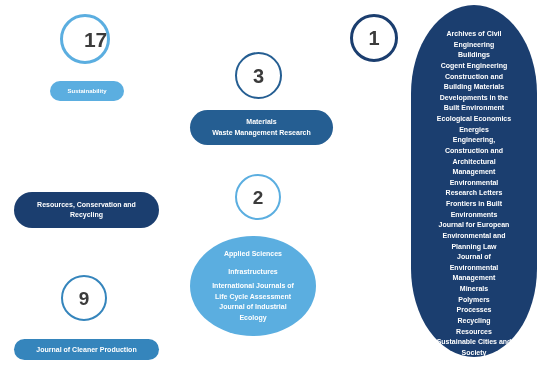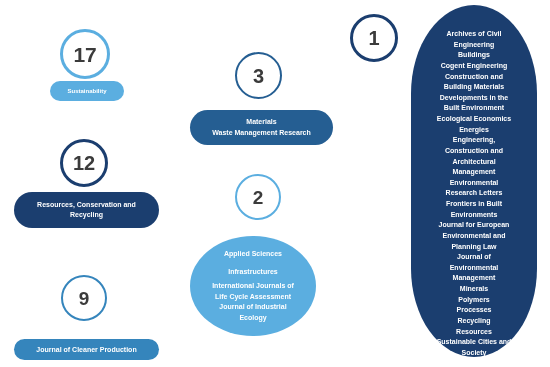--- a/index.html
+++ b/index.html
@@ -64,31 +64,28 @@
     justify-content: flex-start;
   }
 
   .group-gap { height: 7px; }
 </style>
 </head>
 <body>
 
 <div id="canvas">
 
-  <div class="count-circle" style="left:60px; top:29px; width:50px; height:50px; border:3px solid #5BAEE0;">
+  <div class="count-circle" style="left:60px; top:14px; width:50px; height:50px; border:3px solid #5BAEE0;justify-content:flex-end;">
     <span class="count-value" style="font-size:21px;">17</span>
   </div>
 
   <div class="node pill" style="left:50px; top:81px; width:74px; height:20px; background:#5BAEE0;">
     <span class="line" style="font-size:6px;">Sustainability</span>
   </div>
 
-  <div class="count-circle" style="left:60px; top:139px; width:48px; height:48px; border:3px solid #1B3E6F;">
-    <span class="count-value" style="font-size:20px;">12</span>
-  </div>
 
   <div class="node pill" style="left:14px; top:192px; width:145px; height:36px; background:#1B3E6F; line-height:1.45;">
     <span class="line" style="font-size:7px;">Resources, Conservation and</span>
     <span class="line" style="font-size:7px;">Recycling</span>
   </div>
 
   <div class="count-circle" style="left:61px; top:275px; width:46px; height:46px; border:2.5px solid #3585BC;">
     <span class="count-value" style="font-size:19px;">9</span>
   </div>
 

